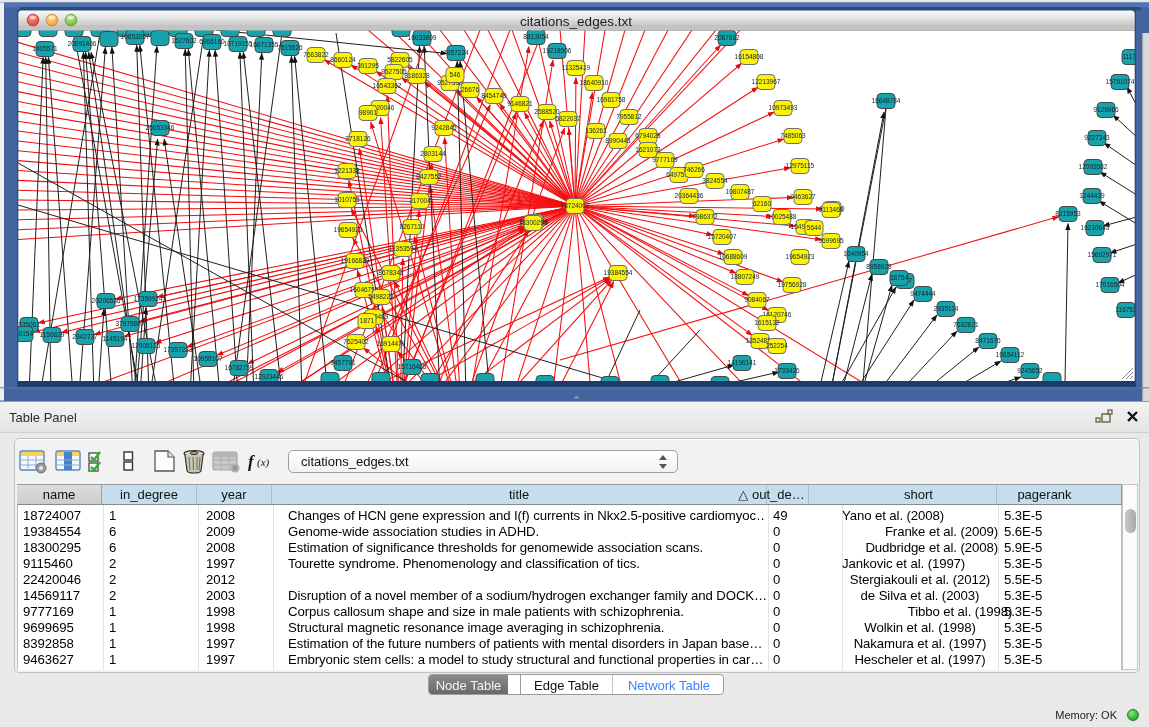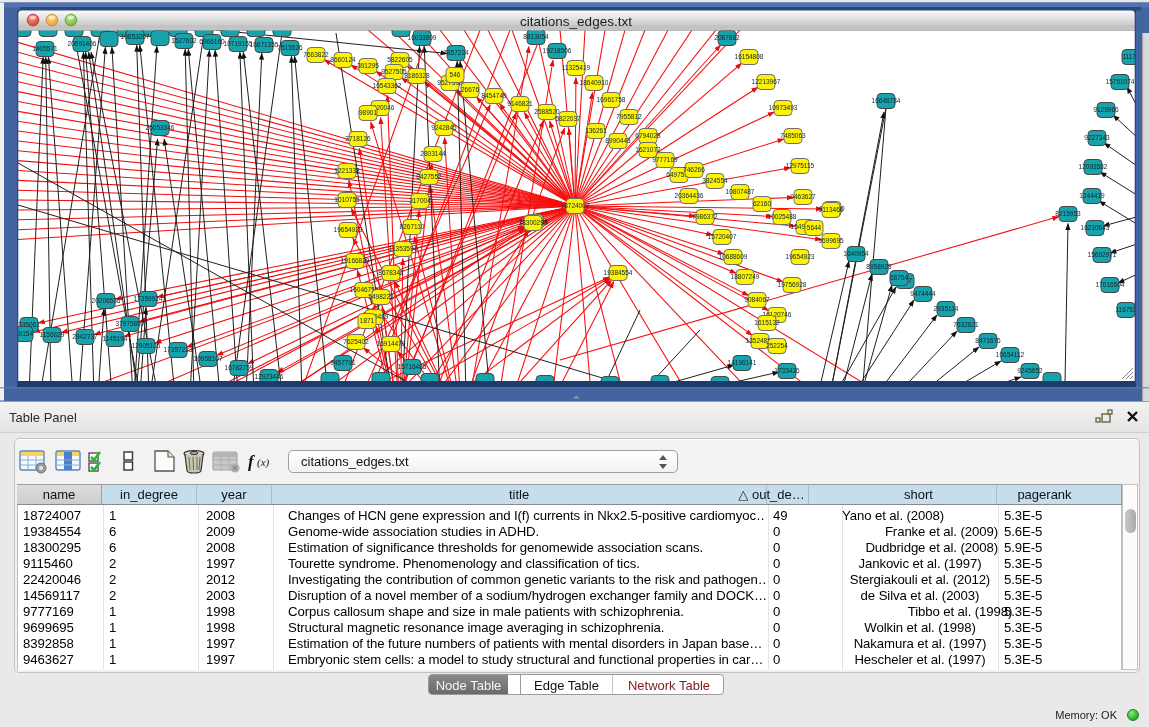--- a/index.html
+++ b/index.html
@@ -685,28 +685,27 @@
       <span style="left:755px">0</span>
 <span style="left:824px;width:156px;text-align:right">Dudbridge et al. (2008)</span>
       <span style="left:986px">5.9E-5</span>
 </div>
 <div class="trow" style="top:51px">
 <span style="left:5px">9115460</span>
       <span style="left:91px">2</span>
       <span style="left:188px">1997</span>
 <span style="left:270px;width:478px;overflow:hidden">Tourette syndrome. Phenomenology and classification of tics.</span>
       <span style="left:755px">0</span>
-<span style="left:824px;width:156px;text-align:center">Jankovic et al. (1997)</span>
+<span style="left:824px;width:156px;text-align:left">Jankovic et al. (1997)</span>
       <span style="left:986px">5.3E-5</span>
 </div>
 <div class="trow" style="top:67px">
 <span style="left:5px">22420046</span>
       <span style="left:91px">2</span>
       <span style="left:188px">2012</span>
-<span style="left:270px;width:478px;overflow:hidden">Investigating the contribution of common genetic variants to the risk and pathogen…</span>
       <span style="left:755px">0</span>
 <span style="left:824px;width:156px;text-align:center">Stergiakouli et al. (2012)</span>
       <span style="left:986px">5.5E-5</span>
 </div>
 <div class="trow" style="top:83px">
 <span style="left:5px">14569117</span>
       <span style="left:91px">2</span>
       <span style="left:188px">2003</span>
 <span style="left:270px;width:478px;overflow:hidden">Disruption of a novel member of a sodium/hydrogen exchanger family and DOCK…</span>
       <span style="left:755px">0</span>
@@ -748,15 +747,15 @@
       <span style="left:755px">0</span>
 <span style="left:824px;width:156px;text-align:center">Hescheler et al. (1997)</span>
       <span style="left:986px">5.3E-5</span>
 </div>
 </div>
 <div id="sbar"></div>
 <div id="sthumb"></div>
 <div id="tabs">
  <div class="seg" style="left:0;width:79px;background:linear-gradient(#8a8a8a,#666);color:#f5f5f5">Node Table</div>
  <div class="seg" style="left:91px;width:92px;color:#111;border-left:1px solid #9b9b9b">Edge Table</div>
- <div class="seg" style="left:183px;width:113px;color:#7f1d1d;border-left:1px solid #c4c4c4">Network Table</div>
+ <div class="seg" style="left:183px;width:113px;color:#3b82f6;border-left:1px solid #c4c4c4">Network Table</div>
 </div>
 <div id="mem">Memory: OK</div>
 <div id="memdot"></div>
 </body></html>

